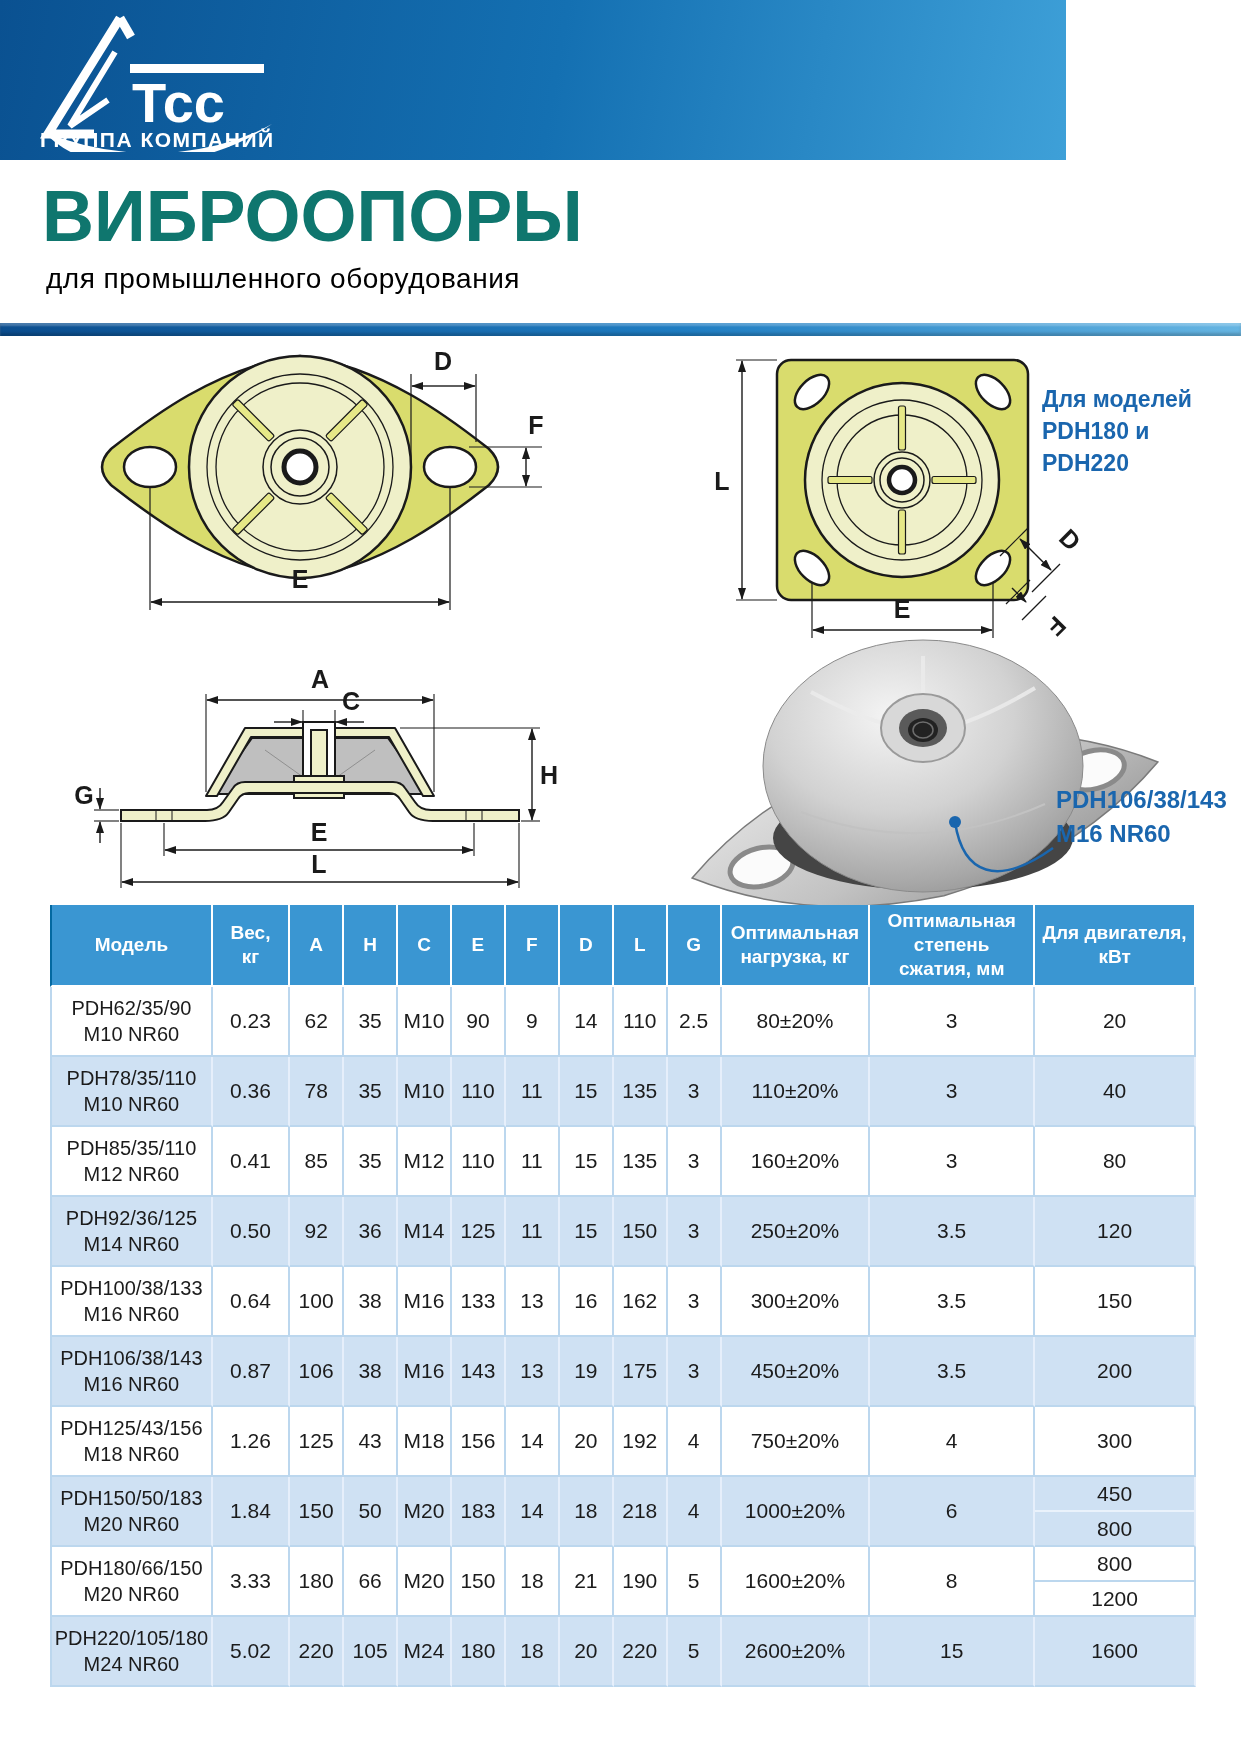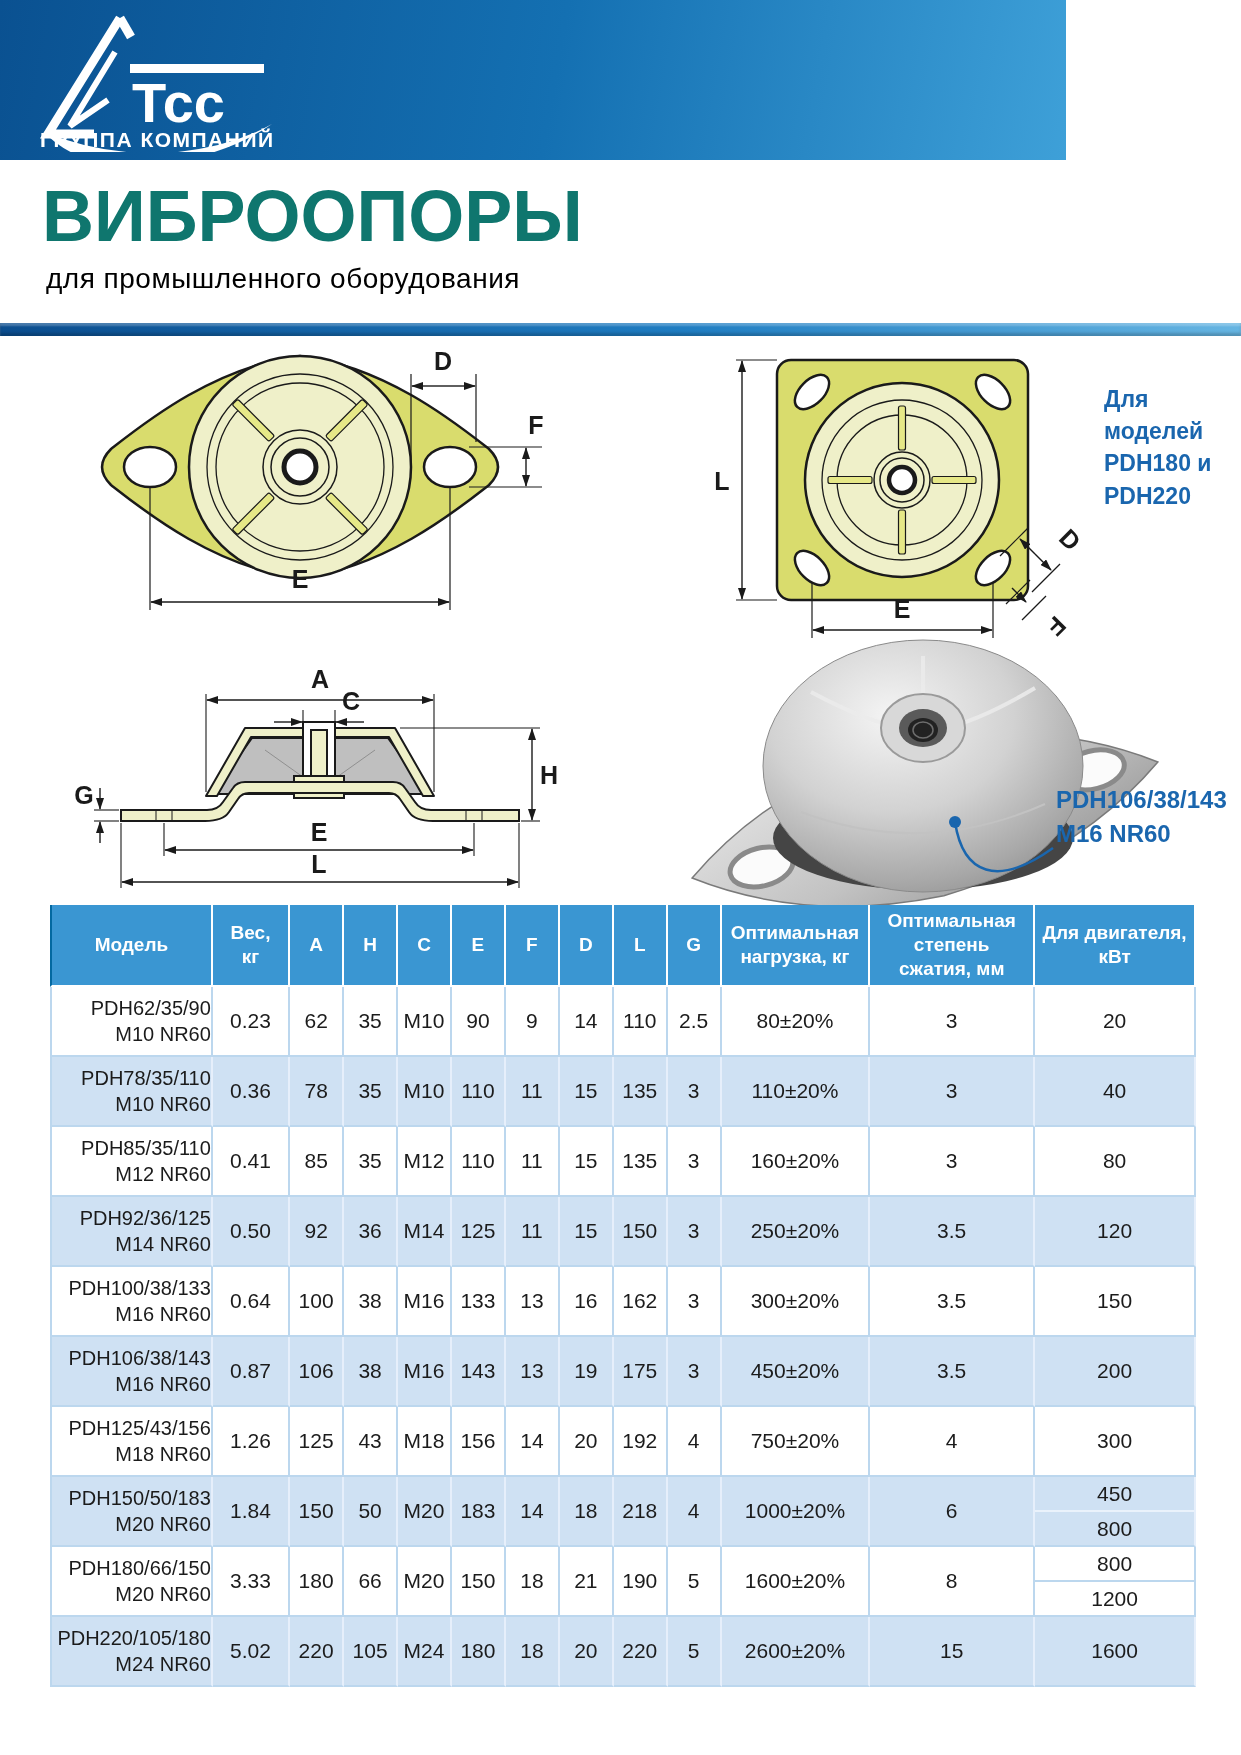--- a/index.html
+++ b/index.html
@@ -46,21 +46,21 @@
     white-space:pre-line;
   }
   .spec-table th:first-child{border-left:2px solid #0369a1;}
   .spec-table td{
     height:68px;font-size:21px;vertical-align:middle;padding:0;
     background:#ffffff;
     border-right:2px solid #bcd7ee;border-bottom:2px solid #bcd7ee;
   }
   .spec-table td:first-child{border-left:2px solid #bcd7ee;}
   .spec-table tr.alt td{background:#cfe1f3;border-right-color:#e6effb;border-bottom-color:#bcd7ee;}
-  .spec-table td.model{font-size:20px;line-height:1.32;text-align:right;}
+  .spec-table td.model{font-size:20px;line-height:1.32;}
   .spec-table td.engine-split div{height:33px;line-height:33px;}
   .spec-table td.engine-split .split-top{border-bottom:2px solid #bcd7ee;}
   .spec-table tr.alt td.engine-split .split-top{border-bottom-color:#eaf2fb;}
 </style>
 </head>
 <body>
 
 <div class="header-band">
   <svg class="logo-svg" width="250" height="142" viewBox="0 0 250 142">
     <g stroke="#ffffff" fill="none" stroke-width="9">
@@ -176,21 +176,21 @@
   <line x1="335" y1="202" x2="320" y2="187" stroke="#1a1a1a" stroke-width="1.4" marker-end="url(#arr2)"></line>
   <line x1="335" y1="202" x2="351" y2="218" stroke="#1a1a1a" stroke-width="1.4" marker-end="url(#arr2)"></line>
   <text class="dim" x="364" y="194" font-size="24" transform="rotate(45 364 194)" text-anchor="middle">D</text>
 
   <line x1="306" y1="252" x2="330" y2="228" stroke="#1a1a1a" stroke-width="1.2"></line>
   <line x1="322" y1="268" x2="346" y2="244" stroke="#1a1a1a" stroke-width="1.2"></line>
   <line x1="312" y1="236" x2="326" y2="250" stroke="#1a1a1a" stroke-width="1.4" marker-end="url(#arr2)"></line>
   <text class="dim" x="350" y="268" font-size="22" transform="rotate(135 350 268)" text-anchor="middle">F</text>
 </svg>
 
-<div class="note-text" style="left:1104px;top:383px;">
+<div class="note-text" style="left:1042px;top:383px;">
   <div>Для моделей</div>
   <div>PDH180 и PDH220</div>
 </div>
 
 <svg class="diagram" style="left:60px;top:660px;" width="500" height="235" viewBox="0 0 500 235">
   <defs>
     <marker id="arr3" markerWidth="12" markerHeight="8" refX="11" refY="4" orient="auto" markerUnits="userSpaceOnUse">
       <path d="M0,0 L12,4 L0,8 Z" fill="#1a1a1a"></path>
     </marker>
   </defs>

